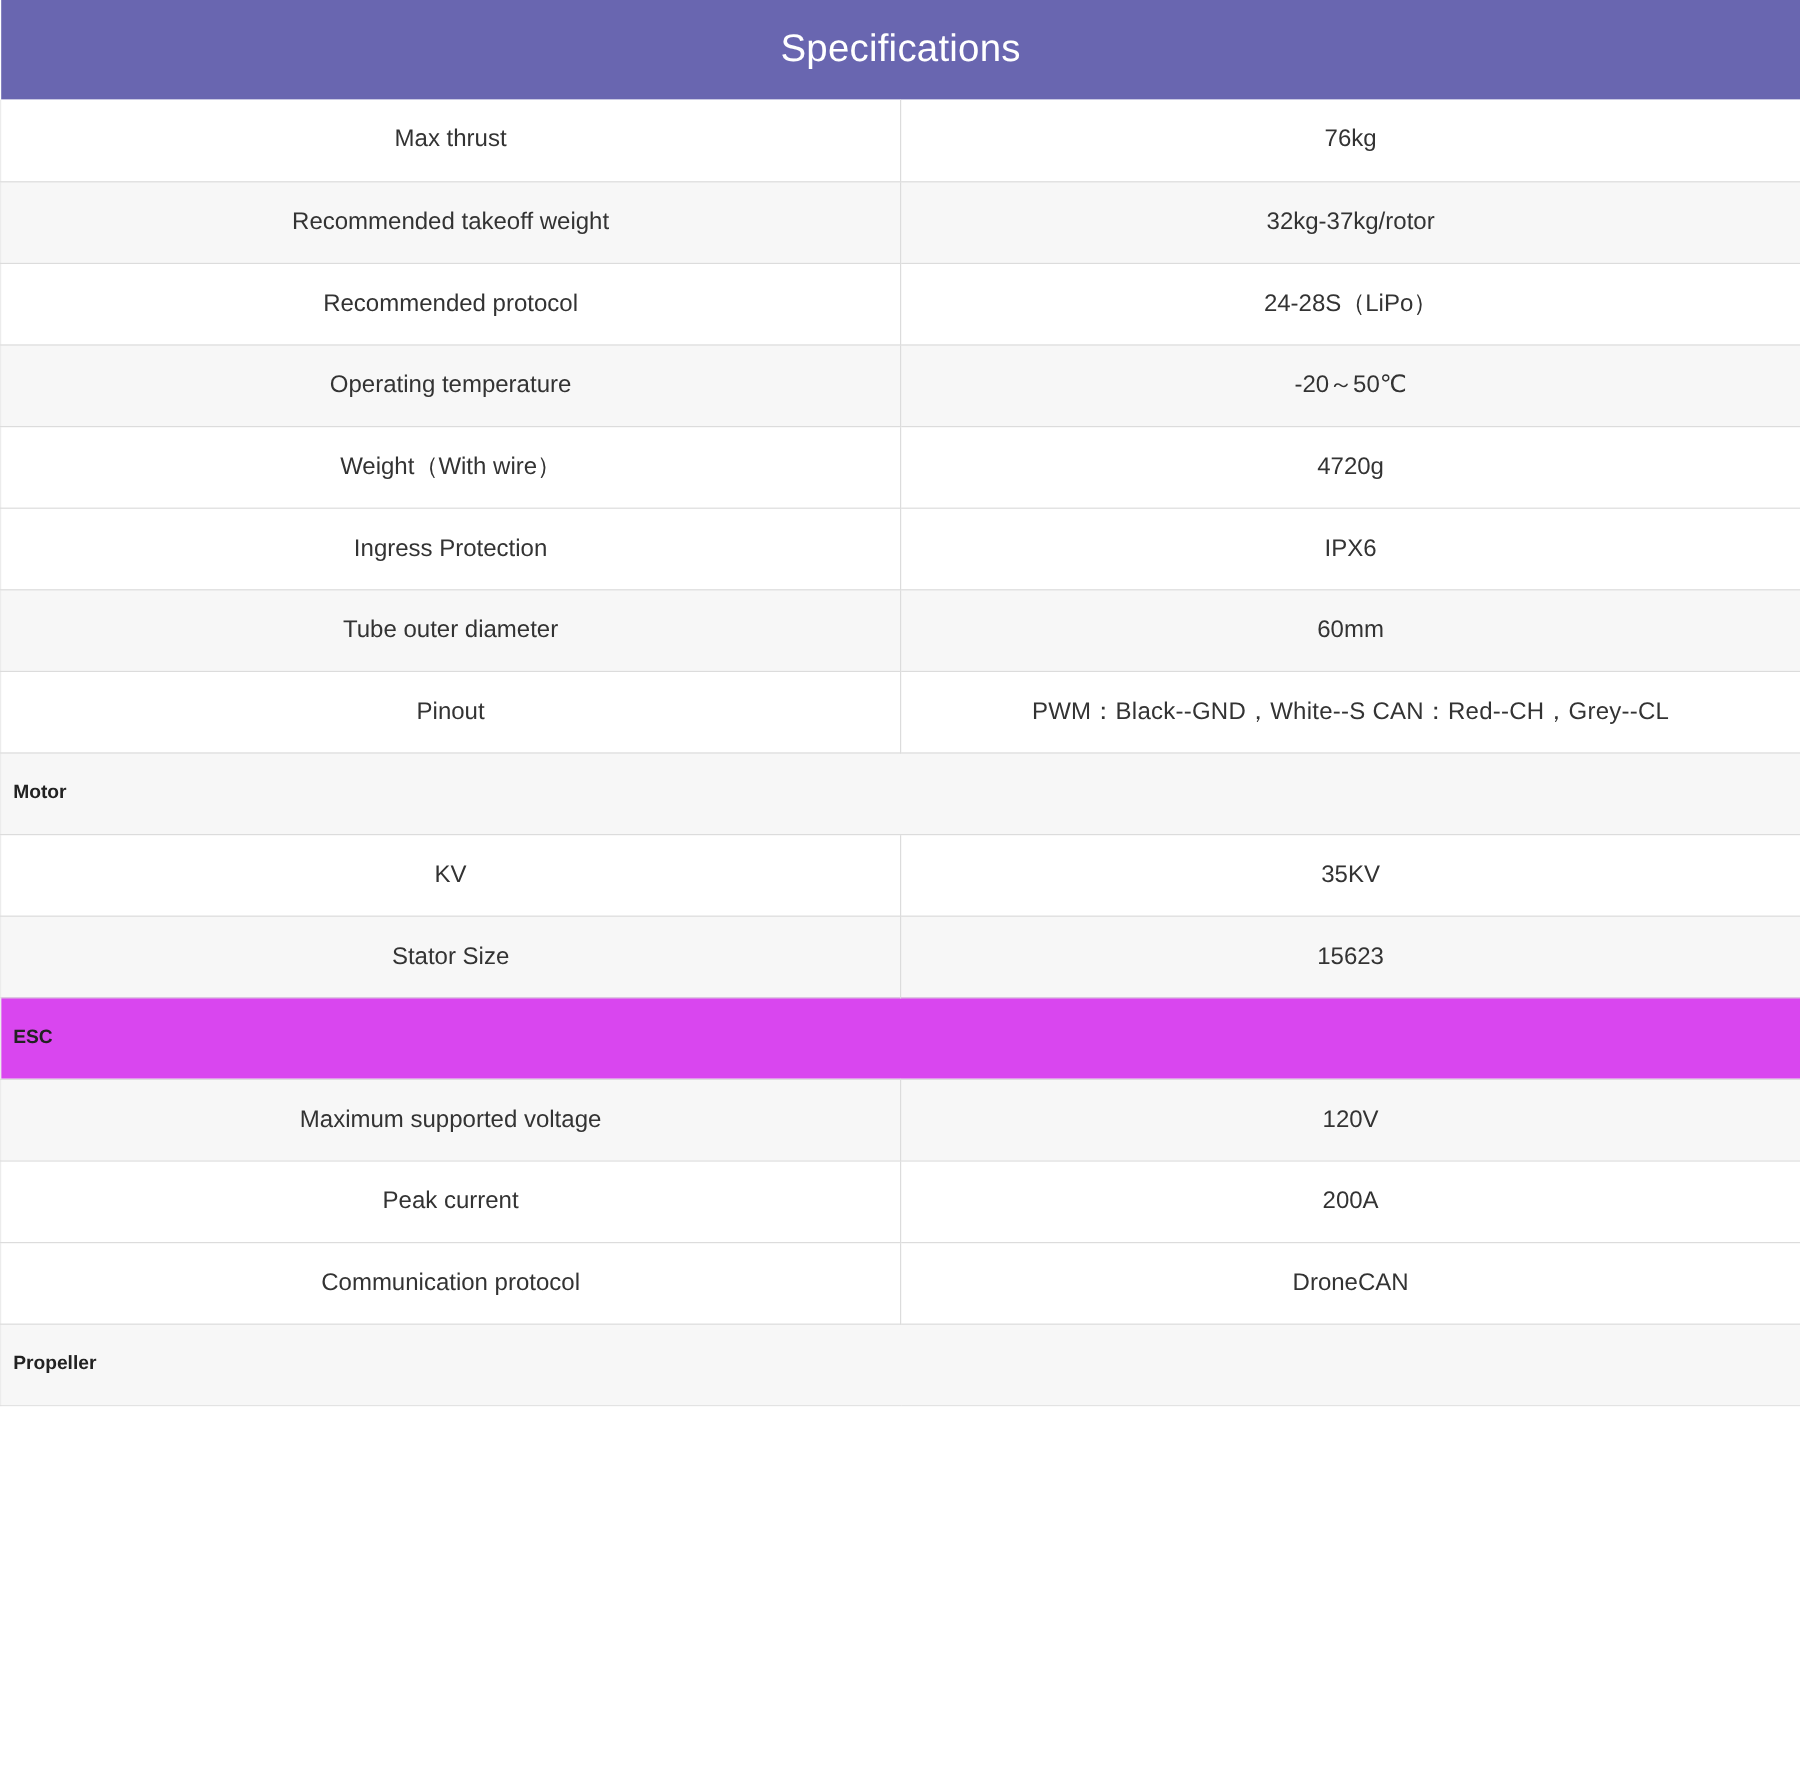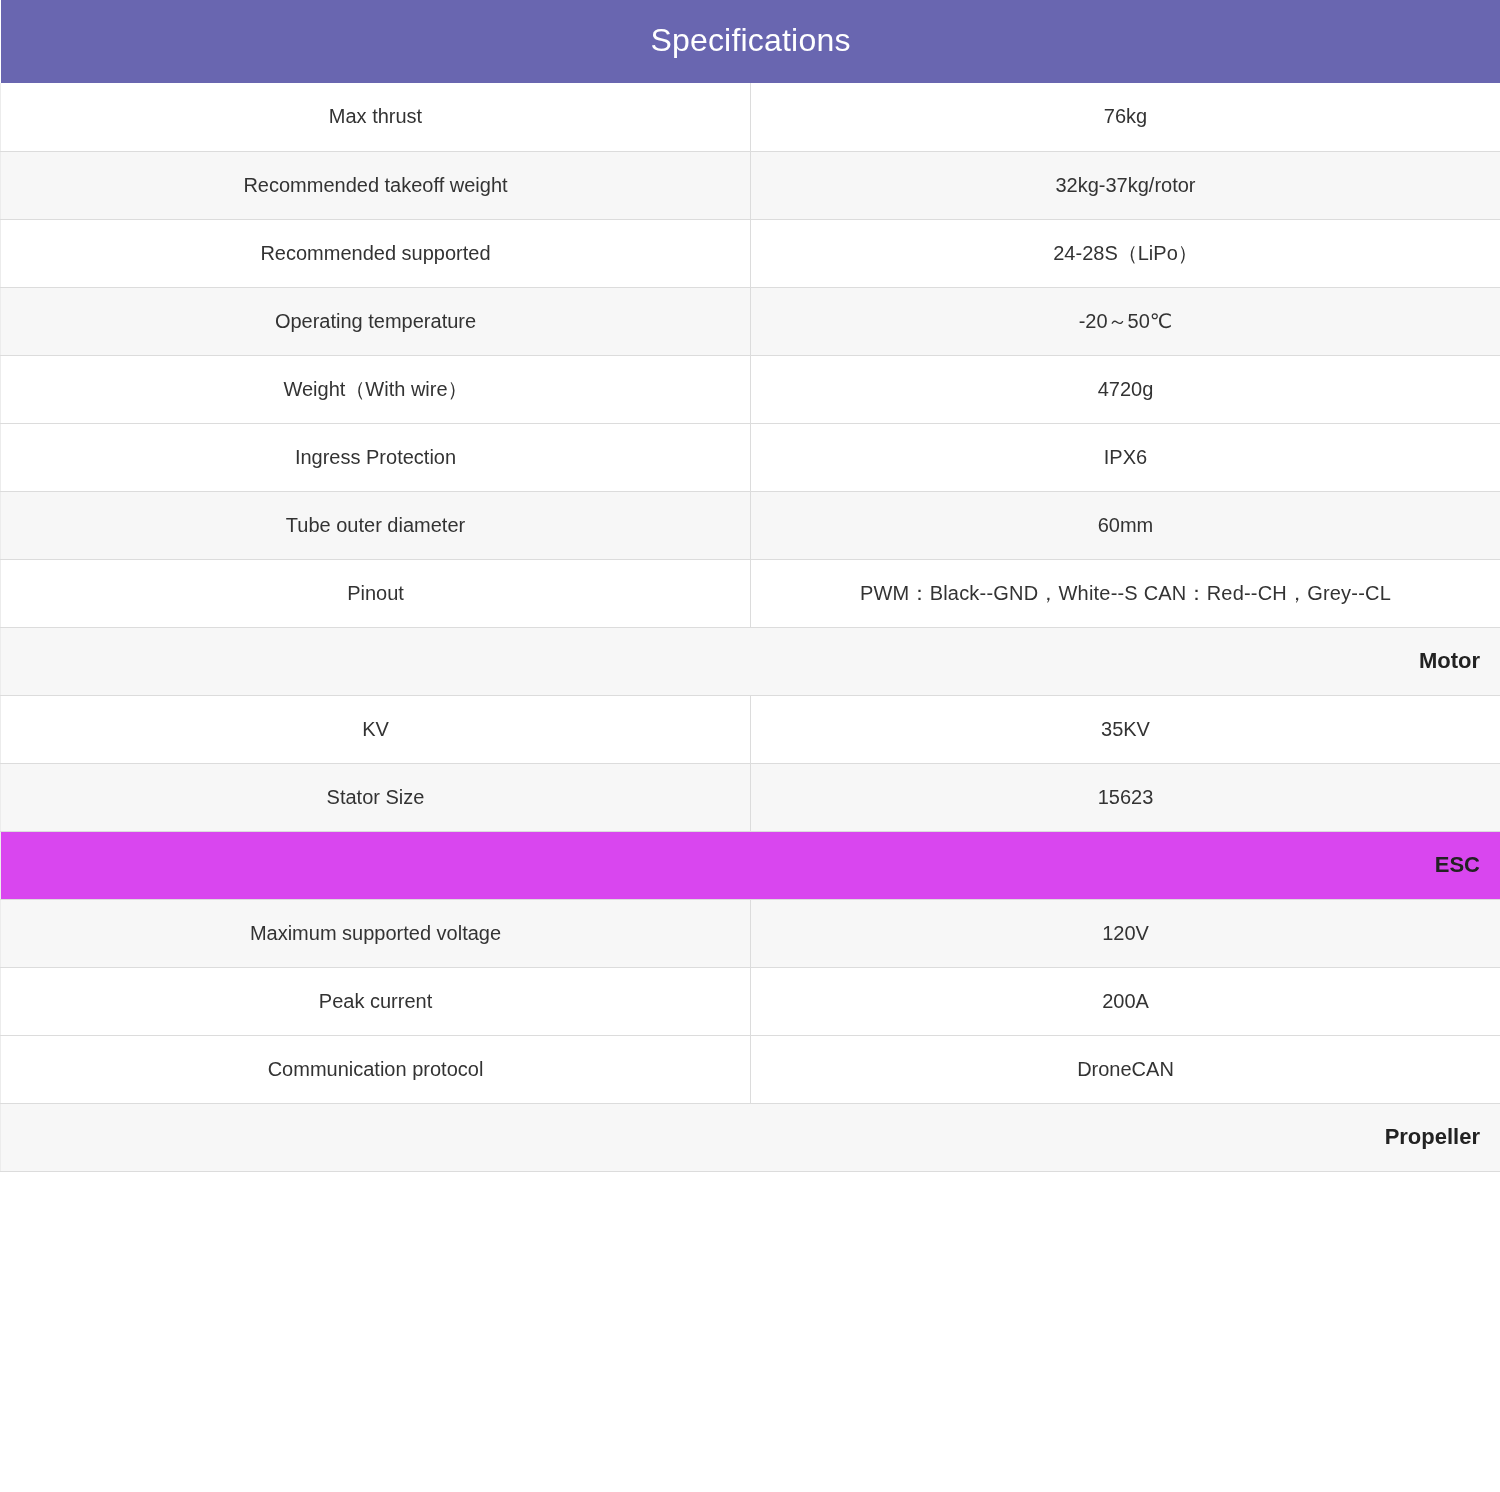--- a/index.html
+++ b/index.html
@@ -38,43 +38,43 @@
 
   
   .spec-table td {
     border-right: 1px solid #dcdcdc;
     border-bottom: 1px solid #dcdcdc;
     border-left: 1px solid #ececec;
     font-size: 20px;
     font-weight: 400;
     text-align: center;
     vertical-align: middle;
-    padding: 0 20px;
+    padding: 0 10px;
     height: 68px;
     box-sizing: border-box;
     line-height: 1.35;
     color: #333333;
   }
 
   .spec-table td.label-cell {
     border-left: 1px solid #ececec;
   }
   .spec-table td.value-cell {
     border-right: 1px solid #ececec;
   }
 
   
   tr.row-alt td { background: #f7f7f7; }
   tr.row-plain td { background: #ffffff; }
 
   
   tr.section-row td {
     font-weight: bold;
-    font-size: 22px;
-    text-align: right;
+    font-size: 16px;
+    text-align: left;
     border-left: 1px solid #ececec;
     border-right: 1px solid #ececec;
     color: #222222;
   }
   tr.section-row.row-alt td { background: #f7f7f7; }
   tr.section-row.row-plain td { background: #d946ef; }
 
   
   td.value-cell.pinout-value {
     font-size: 20px;
@@ -105,21 +105,21 @@
 
   <tr class="row-plain">
         <td class="label-cell">Max thrust</td>
         <td class="value-cell">76kg</td>
       </tr>
       <tr class="row-alt">
         <td class="label-cell">Recommended takeoff weight</td>
         <td class="value-cell">32kg-37kg/rotor</td>
       </tr>
       <tr class="row-plain">
-        <td class="label-cell">Recommended supported</td>
+        <td class="label-cell">Recommended protocol</td>
         <td class="value-cell">24-28S（LiPo）</td>
       </tr>
       <tr class="row-alt">
         <td class="label-cell">Operating temperature</td>
         <td class="value-cell">-20～50℃</td>
       </tr>
       <tr class="row-plain">
         <td class="label-cell">Weight（With wire）</td>
         <td class="value-cell">4720g</td>
       </tr>

